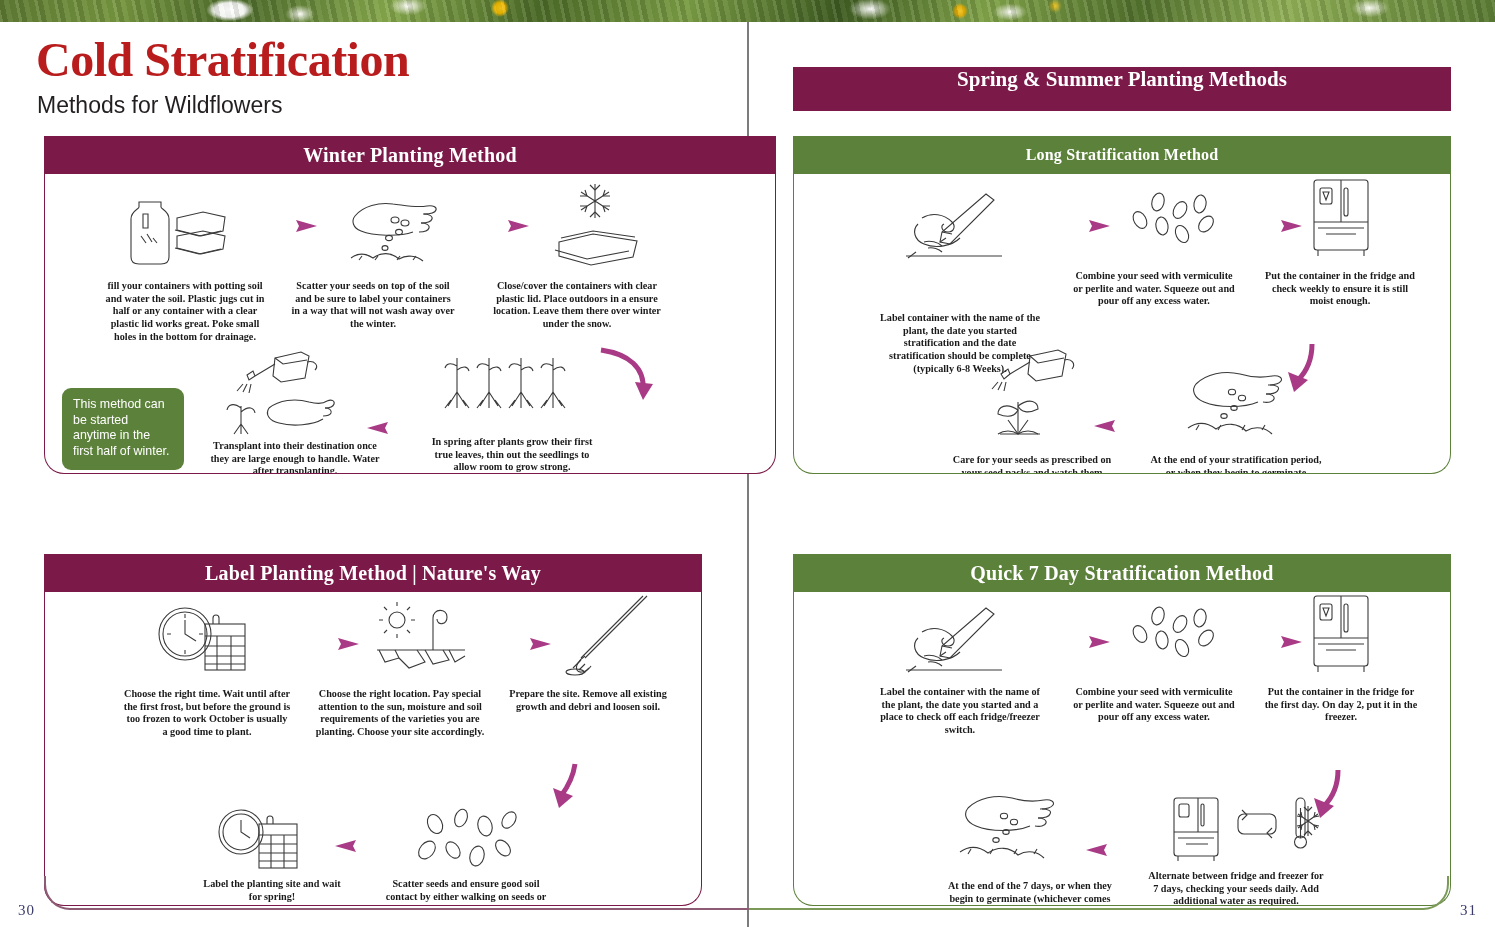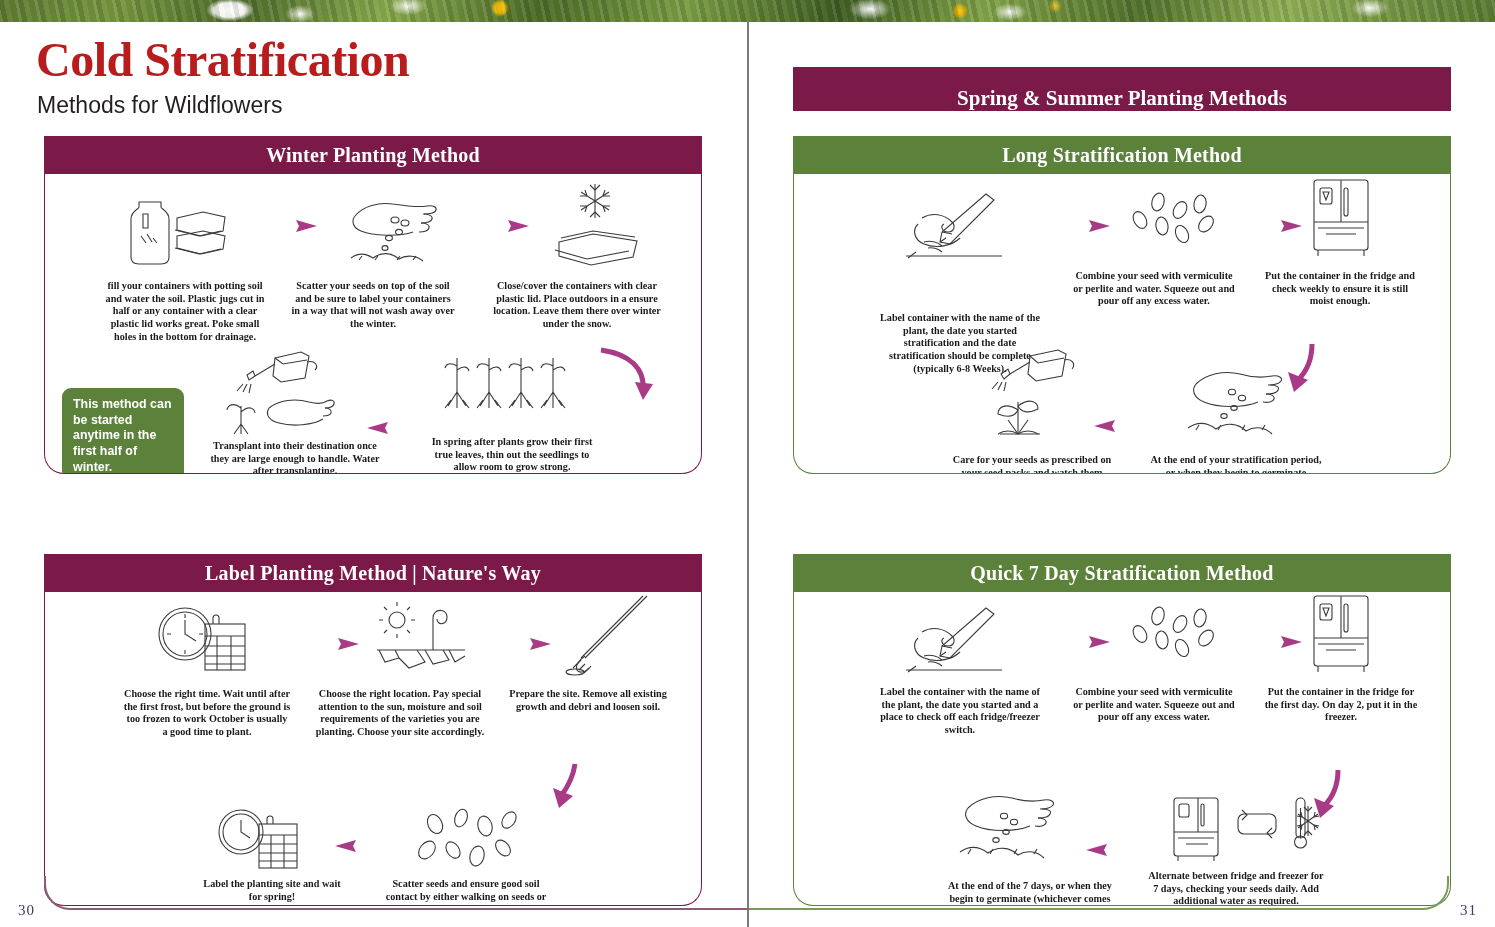--- a/index.html
+++ b/index.html
@@ -123,21 +123,21 @@
     border-left-color: #5C813B;
     border-right-color: #5C813B;
     border-bottom-color: #5C813B;
   }
 
   
   .section-banner {
     position: absolute; left: 44px; top: 45px;
     width: 658px; height: 44px;
     background: #7B1A48;
-    display: flex; align-items: flex-end; justify-content: center;
+    display: flex; align-items: flex-start; justify-content: center;
     font-family: "Liberation Serif", serif;
     font-weight: bold; font-size: 21px; color: #fff;
   }
 
   
   .step-cap {
     position: absolute;
     font-family: "Liberation Serif", serif;
     font-size: 10.2px; line-height: 1.24;
     color: #1a1a1a; text-align: center;
@@ -149,21 +149,21 @@
   .arrow svg { display: block; overflow: visible; }
 
   
   .callout {
     position: absolute;
     background: #5C813B; color: #fff;
     border-radius: 9px;
     padding: 9px 11px 10px 11px;
     font-family: "Liberation Sans", sans-serif;
     font-size: 12.4px; line-height: 1.26;
-    font-weight: 700;
+    font-weight: 400;
     width: 122px;
   }
 
   
   .ill { position: absolute; }
   .ill svg { display: block; overflow: visible; }
 </style>
 </head>
 <body>
 
@@ -173,21 +173,21 @@
     <div class="banner-veil"></div>
   </div>
 
   <div class="gutter"></div>
 
   <div class="leaf left">
 
     <div class="main-title">Cold Stratification</div>
     <div class="sub-title">Methods for Wildflowers</div>
 
-    <div class="card" style="left:44px; top:114px; width:658px;">
+    <div class="card" style="left:44px; top:114px; width:732px;">
       <div class="card-head head-maroon" style="height:38px; font-size:20px;">
         <span>Winter Planting Method</span>
       </div>
       <div class="card-body" style="height:300px;">
 
         <div class="ill" style="left:80px; top:14px;">
           <svg width="110" height="78" viewBox="0 0 110 78" fill="none" stroke="#3a3a3a" stroke-width="1.1">
             <path d="M22 14 h14 v5 c0 2 8 4 8 12 v38 c0 5 -3 7 -8 7 h-22 c-5 0 -8 -2 -8 -7 v-38 c0 -8 8 -10 8 -12 v-5 z"></path>
             <path d="M18 26 h5 v14 h-5 z"></path>
             <path d="M16 48 l5 7 M22 46 l5 8 M28 50 l4 5"></path>
@@ -391,21 +391,21 @@
     <div class="page-num left">30</div>
   </div>
 
   <div class="leaf right">
 
     <div class="section-banner">
       <span>Spring &amp; Summer Planting Methods</span>
     </div>
 
     <div class="card" style="left:44px; top:114px; width:658px;">
-      <div class="card-head head-green" style="height:38px; font-size:20px;">
+      <div class="card-head head-green" style="height:38px; font-size:16px;">
         <span>Long Stratification Method</span>
       </div>
       <div class="card-body green-b" style="height:300px;">
 
         <div class="ill" style="left:110px; top:20px;">
           <svg width="102" height="66" viewBox="0 0 102 66" fill="none" stroke="#3a3a3a" stroke-width="1.1">
             <path d="M82 0 l8 6 l-44 44 l-10 -2 l2 -10 z"></path>
             <path d="M38 38 l10 2 M36 48 l6 -4"></path>
             <path d="M18 24 c10 -6 22 -4 30 4 c4 4 2 10 -4 10 c-6 0 -8 -6 -4 -8"></path>
             <path d="M14 30 c-6 6 -4 16 6 20 c12 5 28 2 36 -6"></path>

